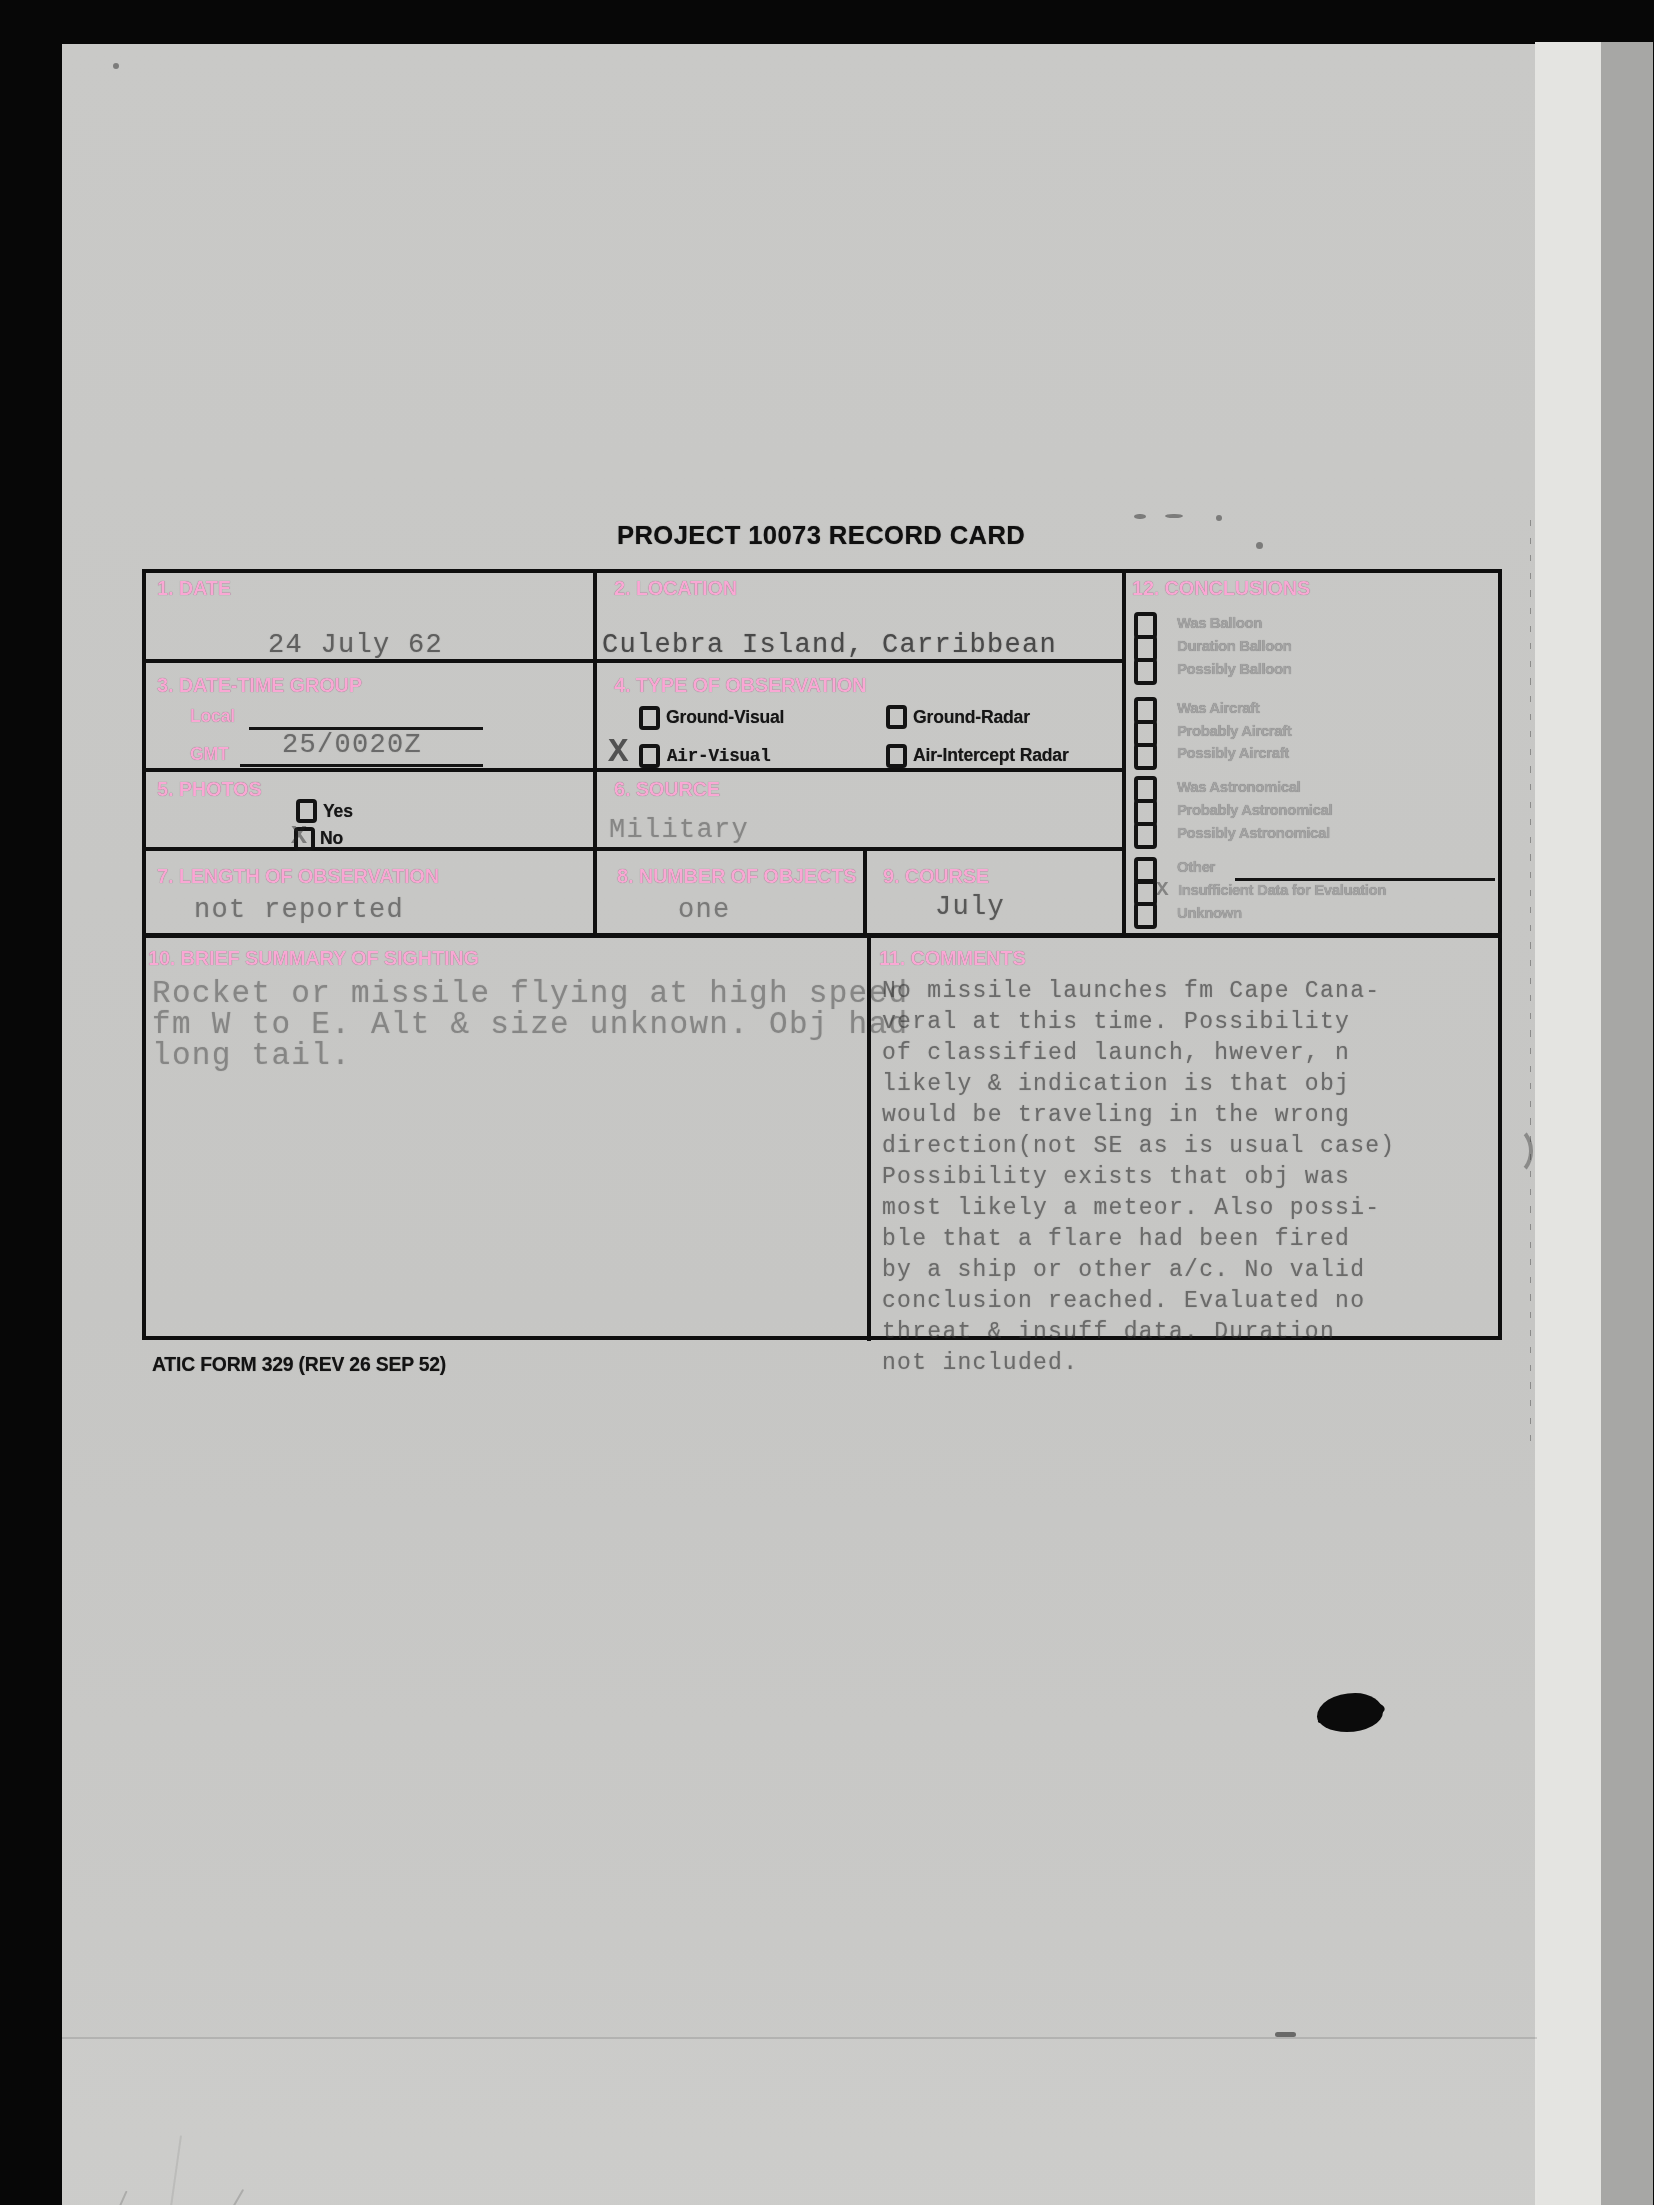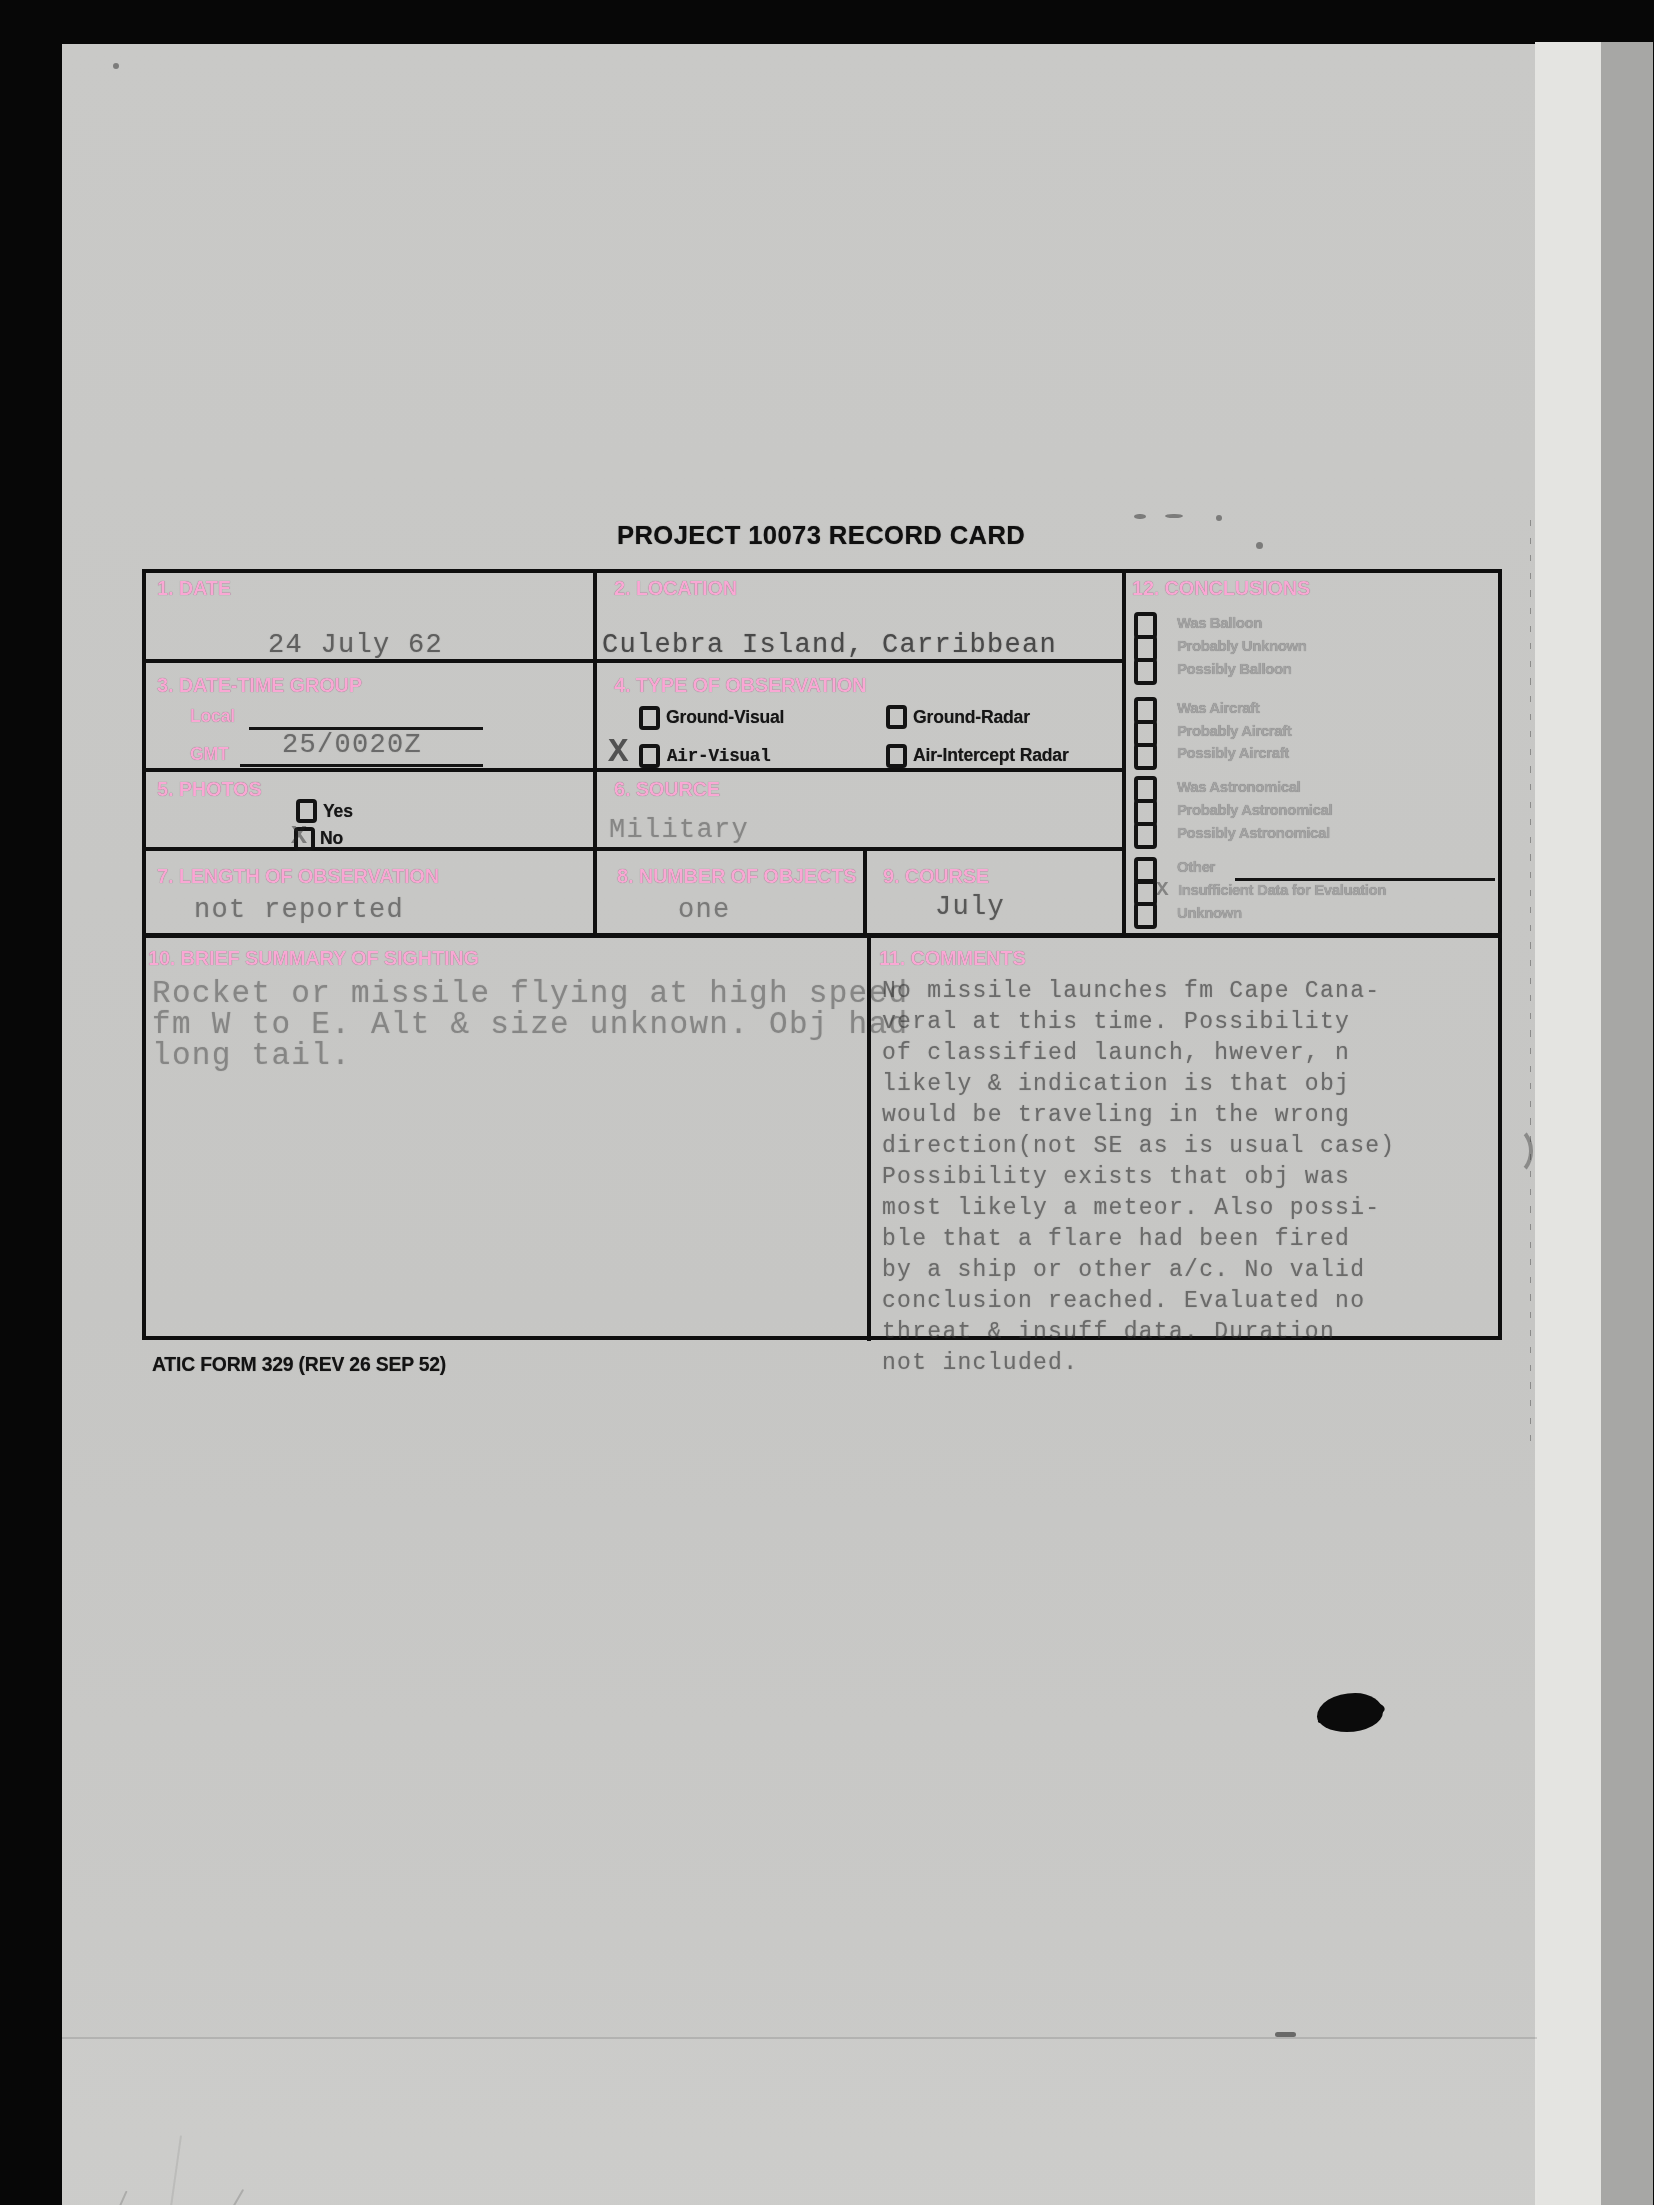--- a/index.html
+++ b/index.html
@@ -137,21 +137,21 @@
 by a ship or other a/c. No valid
 conclusion reached. Evaluated no
 threat &amp; insuff data. Duration
 not included.</div>
 
   <div class="lbl" style="left:1132px;top:577px;">12. CONCLUSIONS</div>
 
   <span class="cb big" style="left:1134px;top:612px;"></span>
   <div class="conlbl" style="left:1177px;top:614px;">Was Balloon</div>
   <span class="cb big" style="left:1134px;top:635px;"></span>
-  <div class="conlbl" style="left:1177px;top:637px;">Probably Unknown</div>
+  <div class="conlbl" style="left:1177px;top:637px;">Duration Balloon</div>
   <span class="cb big" style="left:1134px;top:658px;"></span>
   <div class="conlbl" style="left:1177px;top:660px;">Possibly Balloon</div>
 
   <span class="cb big" style="left:1134px;top:697px;"></span>
   <div class="conlbl" style="left:1177px;top:699px;">Was Aircraft</div>
   <span class="cb big" style="left:1134px;top:720px;"></span>
   <div class="conlbl" style="left:1177px;top:722px;">Probably Aircraft</div>
   <span class="cb big" style="left:1134px;top:743px;"></span>
   <div class="conlbl" style="left:1177px;top:744px;">Possibly Aircraft</div>
 

